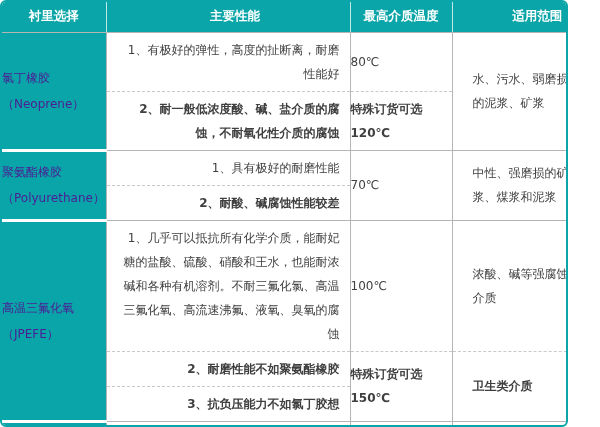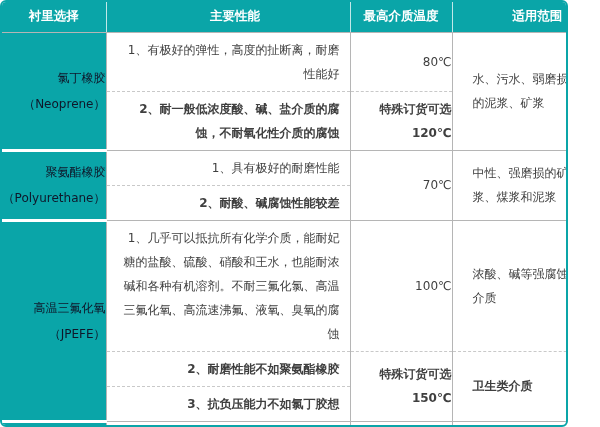--- a/index.html
+++ b/index.html
@@ -44,34 +44,34 @@
     border-bottom:1px solid var(--line);
   }
   th + th{ border-left:1px solid rgba(255,255,255,.75); }
   th.center{ text-align:center; padding:0; }
   th.pad-lg{ padding-left:20px; }
 
   td{ vertical-align:middle; }
 
   td.name{
     background:var(--teal);
-    color:#0f172a;
-    text-align:right;
+    color:#4c1d95;
+    text-align:left;
     line-height:26px;
     border-right:1px solid var(--line);
   }
   td.name.gap{ border-top:3px solid #fff;margin-top:20px; }
 
   td.perf{
     padding:5px 10px 5px 14px;
     line-height:24px;
     text-align:right;
   }
   td.temp{
-    text-align:right;
+    text-align:left;
     line-height:24px;
     border-left:1px solid var(--line);
   }
   td.range{
     padding:5px 10px 5px 20px;
     line-height:24px;
     text-align:left;
     border-left:1px solid var(--line);
   }
 

